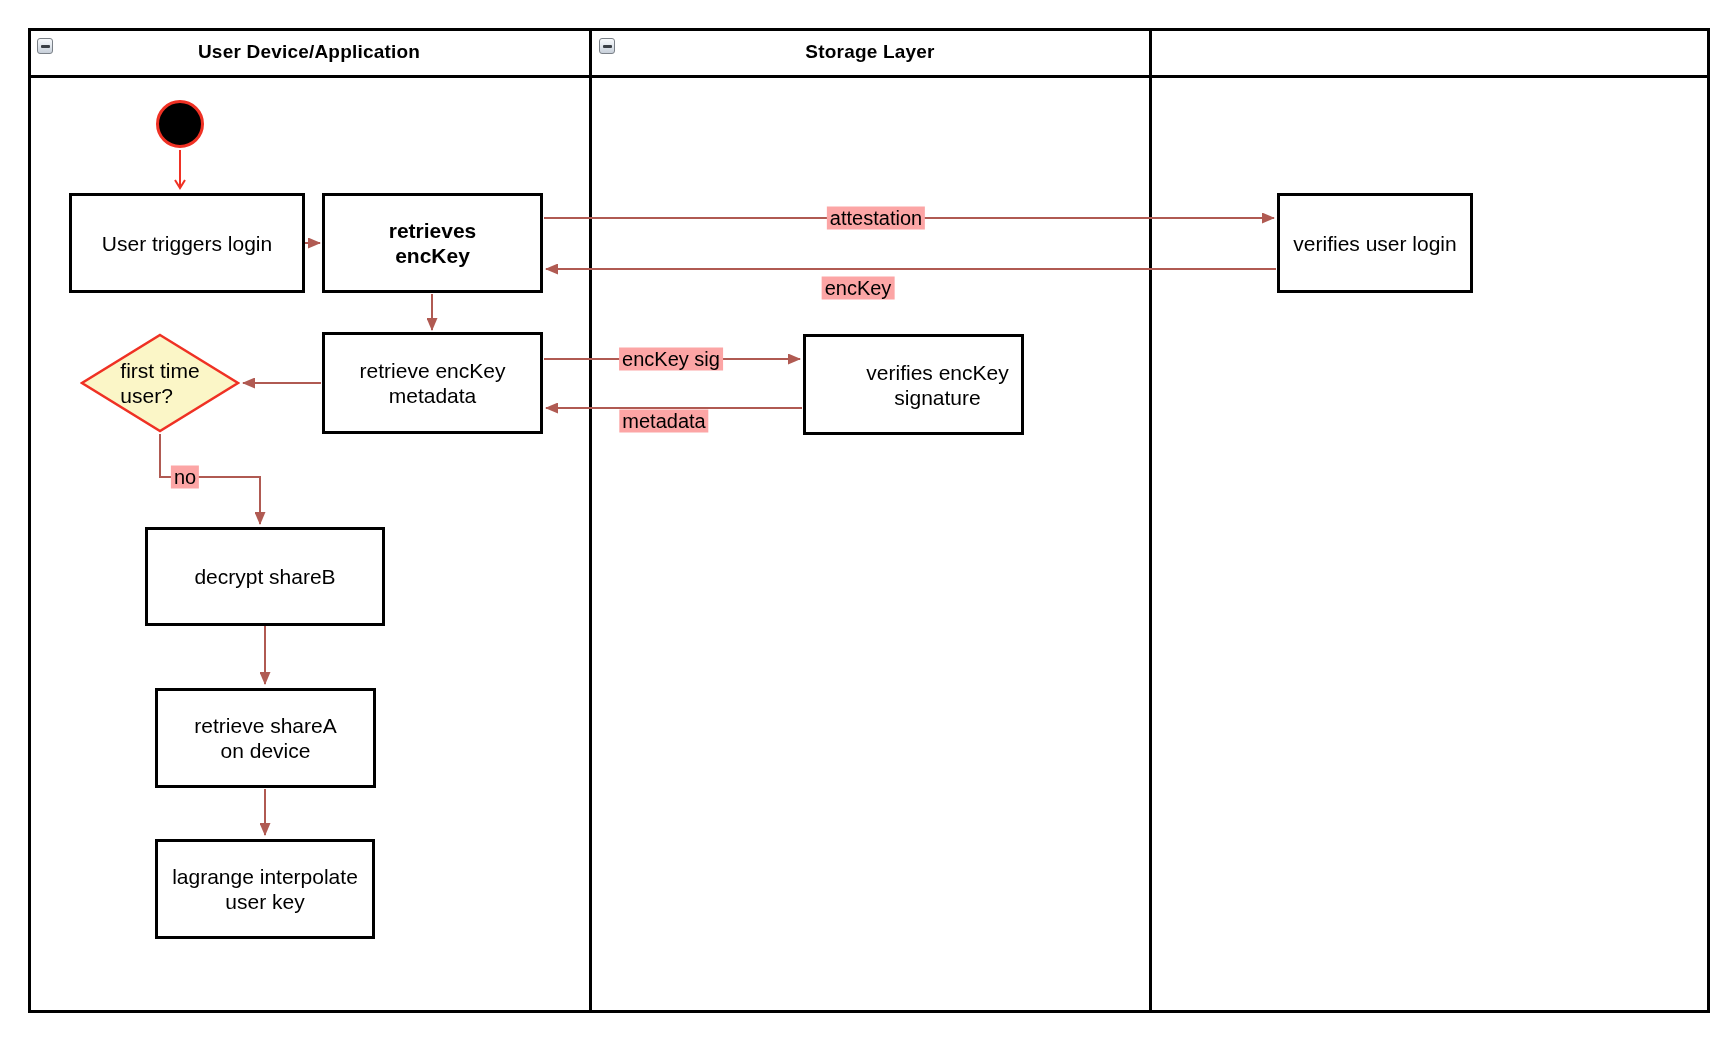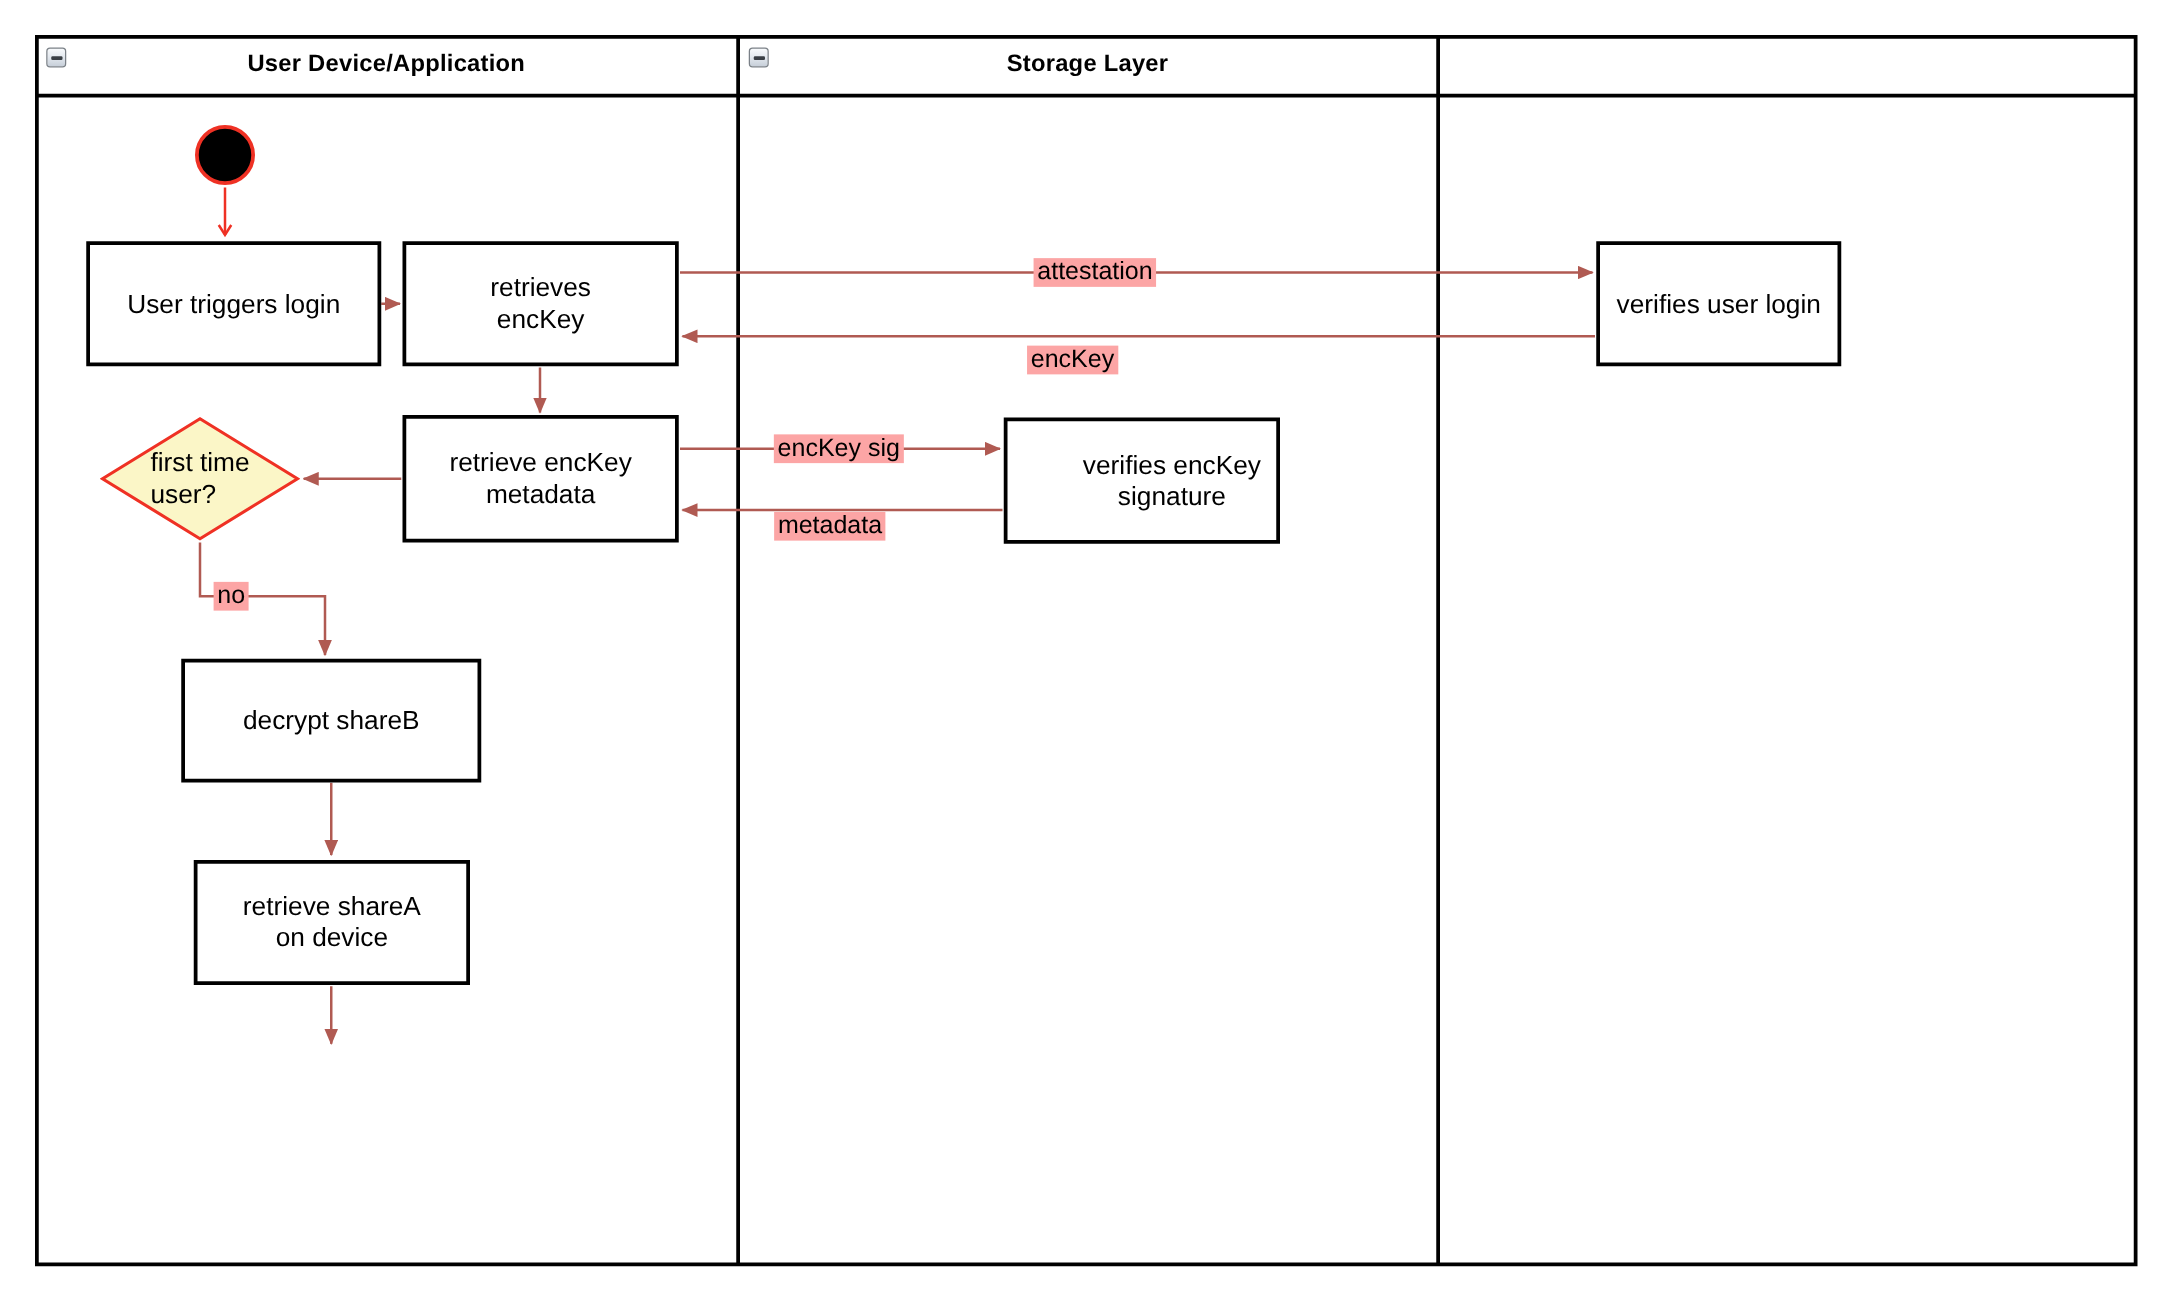--- a/index.html
+++ b/index.html
@@ -109,21 +109,21 @@
       </span>
     <span class="lane-title">Storage Layer</span>
   </div>
 
   <div class="start-node" style="left:156px;top:100px;"></div>
 
   <div class="node" style="left:69px;top:193px;width:236px;height:100px;">
     <span>User triggers login</span>
   </div>
 
-  <div class="node" style="left:322px;top:193px;width:221px;height:100px;">
+  <div class="node" style="left:322px;top:193px;width:221px;height:100px;font-weight:bold;">
     <span>retrieves
 encKey</span>
   </div>
 
   <div class="node" style="left:322px;top:332px;width:221px;height:102px;">
     <span>retrieve encKey
 metadata</span>
   </div>
 
   <div class="diamond-wrap" style="left:80px;top:333px;width:160px;height:100px;">
@@ -136,20 +136,24 @@
 
   <div class="node" style="left:145px;top:527px;width:240px;height:99px;">
     <span>decrypt shareB</span>
   </div>
 
   <div class="node" style="left:155px;top:688px;width:221px;height:100px;">
     <span>retrieve shareA
 on device</span>
   </div>
 
+  <div class="node" style="left:155px;top:839px;width:220px;height:100px;">
+    <span>lagrange interpolate
+user key</span>
+  </div>
 
   <div class="node" style="left:803px;top:334px;width:221px;height:101px;padding-left:48px;">
     <span>verifies encKey
 signature</span>
   </div>
 
   <div class="node" style="left:1277px;top:193px;width:196px;height:100px;">
     <span>verifies user login</span>
   </div>
 

